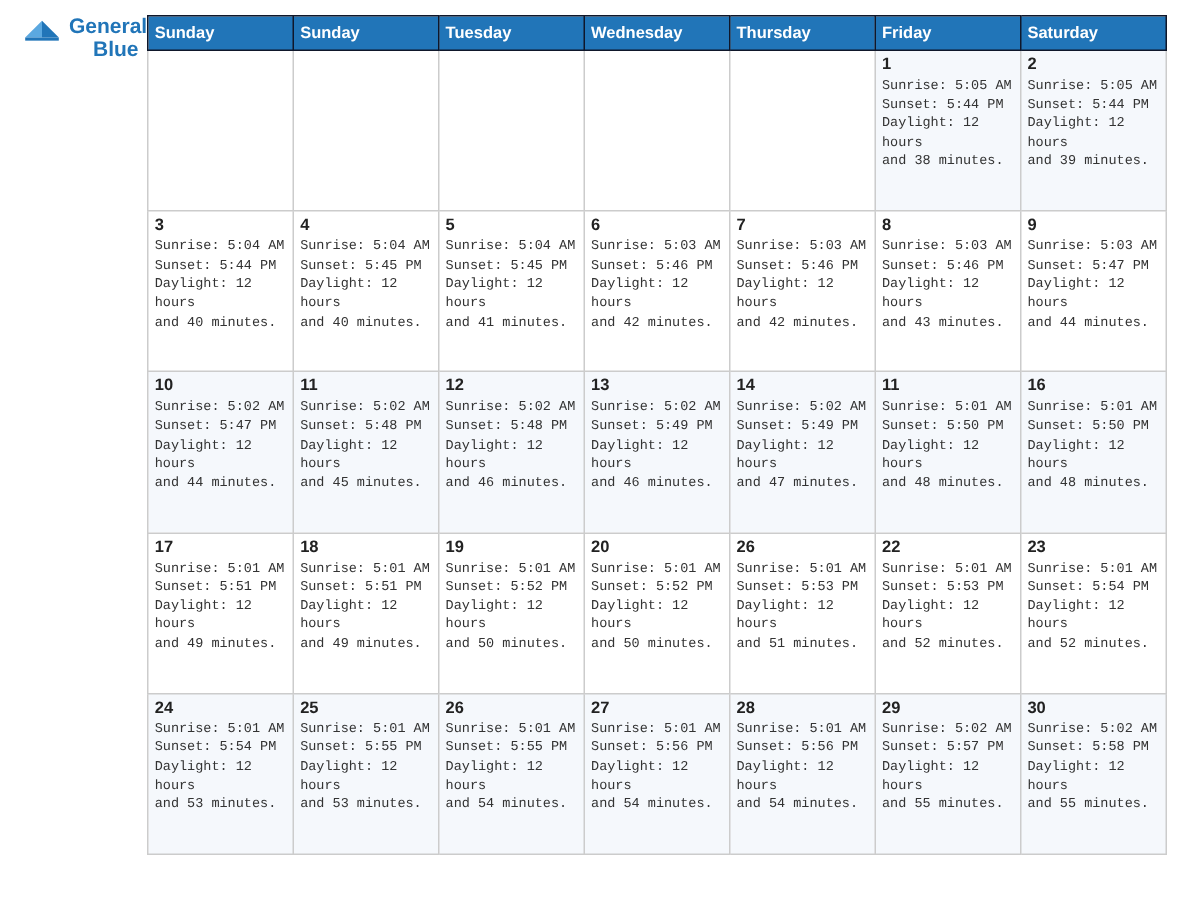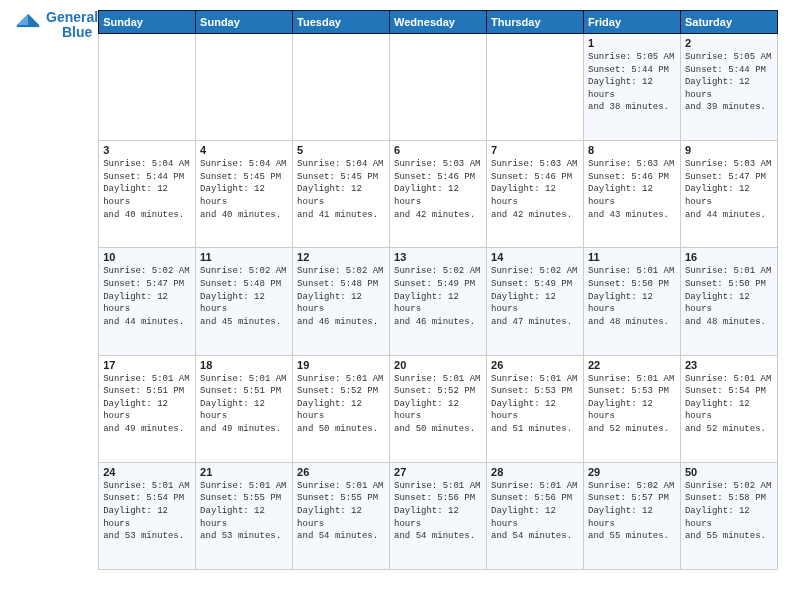--- a/index.html
+++ b/index.html
@@ -233,39 +233,39 @@
             <span class="day-num">23</span>
             <div class="day-info">Sunrise: 5:01 AM<br>Sunset: 5:54 PM<br>Daylight: 12 hours<br>and 52 minutes.</div>
           </td>
         </tr>
         <tr>
           <td>
             <span class="day-num">24</span>
             <div class="day-info">Sunrise: 5:01 AM<br>Sunset: 5:54 PM<br>Daylight: 12 hours<br>and 53 minutes.</div>
           </td>
           <td>
-            <span class="day-num">21</span>
+            <span class="day-num">25</span>
             <div class="day-info">Sunrise: 5:01 AM<br>Sunset: 5:55 PM<br>Daylight: 12 hours<br>and 53 minutes.</div>
           </td>
           <td>
             <span class="day-num">26</span>
             <div class="day-info">Sunrise: 5:01 AM<br>Sunset: 5:55 PM<br>Daylight: 12 hours<br>and 54 minutes.</div>
           </td>
           <td>
             <span class="day-num">27</span>
             <div class="day-info">Sunrise: 5:01 AM<br>Sunset: 5:56 PM<br>Daylight: 12 hours<br>and 54 minutes.</div>
           </td>
           <td>
             <span class="day-num">28</span>
             <div class="day-info">Sunrise: 5:01 AM<br>Sunset: 5:56 PM<br>Daylight: 12 hours<br>and 54 minutes.</div>
           </td>
           <td>
             <span class="day-num">29</span>
             <div class="day-info">Sunrise: 5:02 AM<br>Sunset: 5:57 PM<br>Daylight: 12 hours<br>and 55 minutes.</div>
           </td>
           <td>
-            <span class="day-num">50</span>
+            <span class="day-num">30</span>
             <div class="day-info">Sunrise: 5:02 AM<br>Sunset: 5:58 PM<br>Daylight: 12 hours<br>and 55 minutes.</div>
           </td>
         </tr>
       </tbody>
   </table>
 </div>
 
 </body></html>

